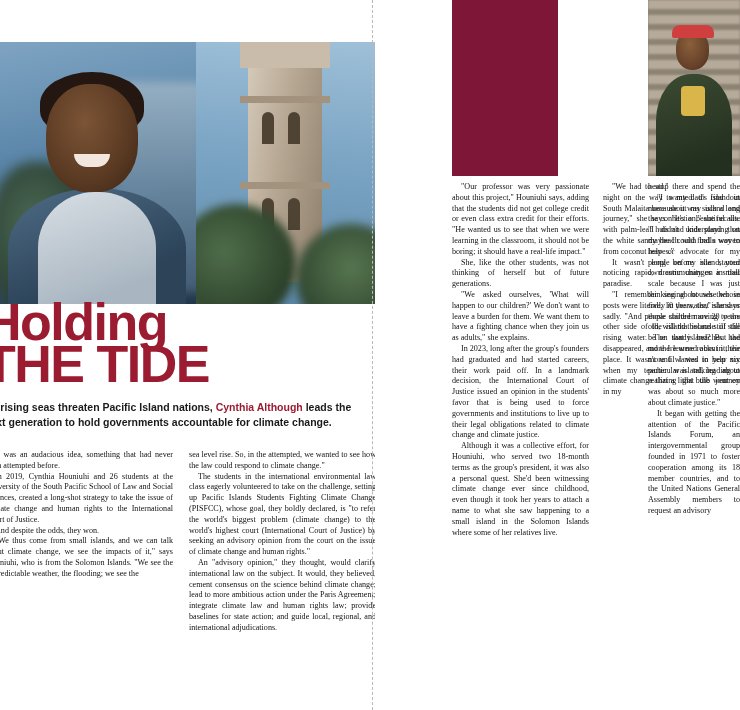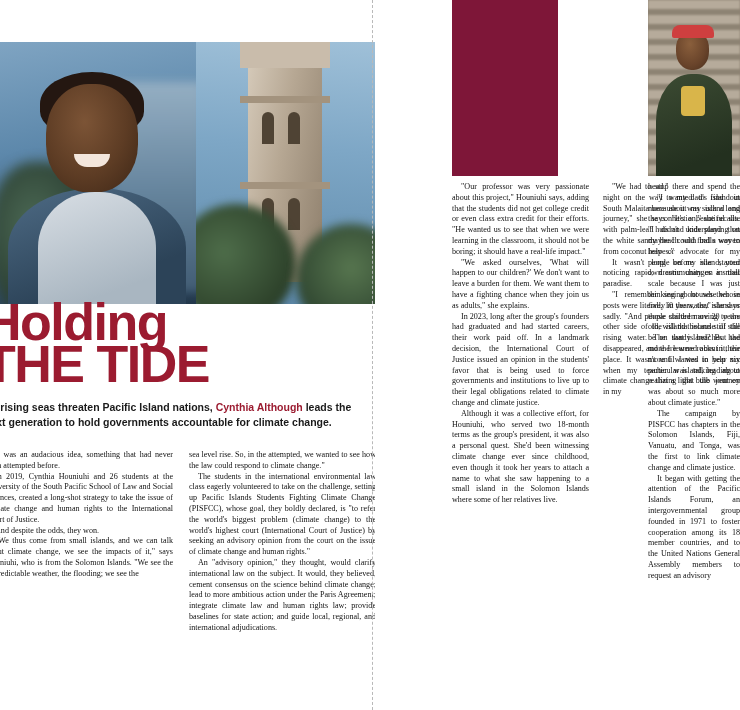--- a/index.html
+++ b/index.html
@@ -395,33 +395,33 @@
       <div class="rp-body"></div>
       <div class="rp-neck"></div>
       <div class="rp-hair"></div>
       <div class="rp-head"></div>
       <div class="rp-band"></div>
     </div>
 
     <div class="right-body">
       <div class="col bodytext">
         <p>"Our professor was very passionate about this project," Houniuhi says, adding that the students did not get college credit or even class extra credit for their efforts. "He wanted us to see that when we were learning in the classroom, it should not be boring; it should have a real-life impact."</p>
+        <p>She, like the other students, was not thinking of herself but of future generations.</p>
         <p>"We asked ourselves, 'What will happen to our children?' We don't want to leave a burden for them. We want them to have a fighting chance when they join us as adults," she explains.</p>
         <p>In 2023, long after the group's founders had graduated and had started careers, their work paid off. In a landmark decision, the International Court of Justice issued an opinion in the students' favor that is being used to force governments and institutions to live up to their legal obligations related to climate change and climate justice.</p>
         <p>Although it was a collective effort, for Houniuhi, who served two 18-month terms as the group's president, it was also a personal quest. She'd been witnessing climate change ever since childhood, even though it took her years to attach a name to what she saw happening to a small island in the Solomon Islands where some of her relatives live.</p>
       </div>
       <div class="col bodytext">
         <p>"We had to stop there and spend the night on the way to my dad's island in South Malaita because it was such a long journey," she says. "It's a beautiful site with palm-leaf huts and kids playing on the white sandy beach with balls woven from coconut leaves."</p>
         <p>It wasn't long before she started noticing rapid, drastic changes in that paradise.</p>
         <p>"I remember seeing houses whose posts were literally in the water," she says sadly. "And people started moving to the other side of the island because of the rising water. The sandy beaches had disappeared, and there were rocks in their place. It wasn't until I was in year six when my teacher was talking about climate change that a light bulb went on in my</p>
       </div>
     </div>
 
   </div>
 
   <div class="cut-col bodytext">
     <p class="noindent">head."</p>
     <p>"I wanted to find out more about my island and the connection," she recalls. "I didn't understand that maybe I could find a way to help or advocate for my people on my island, your own community on a small scale because I was just thinking about whether in five, 10 years, that island or those children are 20 years old, will that island still still be on that island? But the more I learned about it, the more I wanted to help my particular island, leading to realizing that the journey was about so much more about climate justice."</p>
-    <p>The campaign by PISFCC has chapters in the Solomon Islands, Fiji, Vanuatu, and Tonga, was the first to link climate change and climate justice.</p>
     <p>It began with getting the attention of the Pacific Islands Forum, an intergovernmental group founded in 1971 to foster cooperation among its 18 member countries, and to the United Nations General Assembly members to request an advisory</p>
   </div>
 
 </div>
 
 </body></html>

